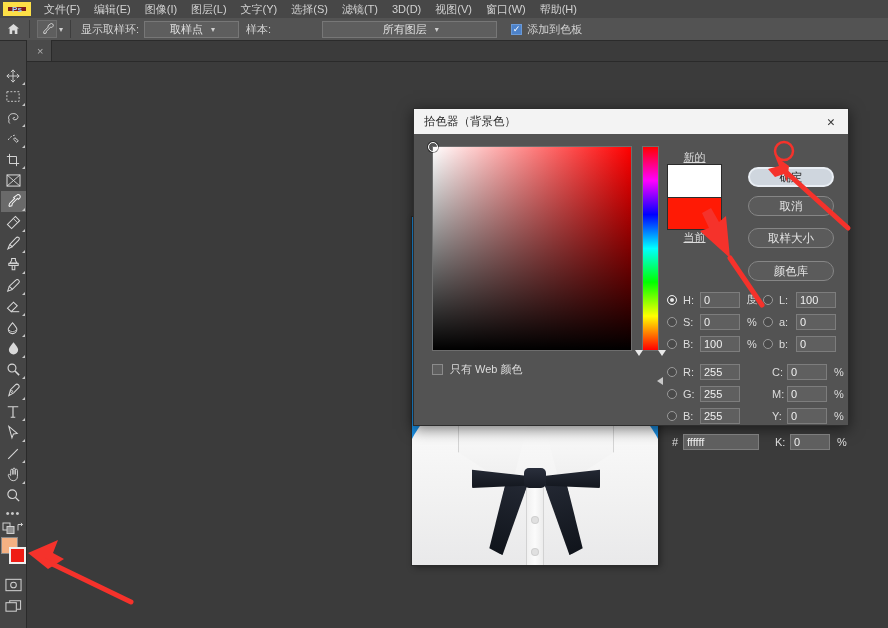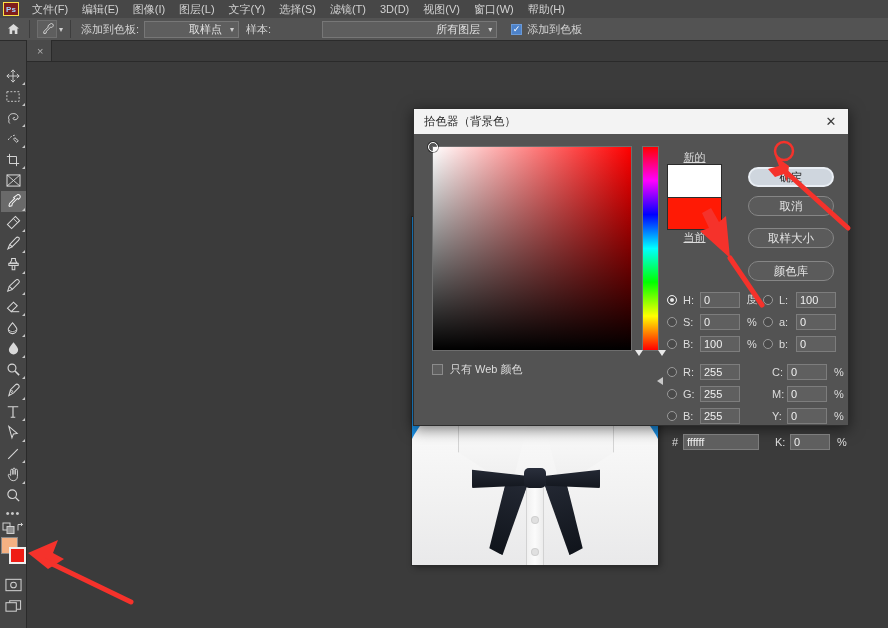--- a/index.html
+++ b/index.html
@@ -13,22 +13,22 @@
   }
 
   
   #menubar {
     position: absolute; top: 0; left: 0; width: 888px; height: 18px;
     background: #474747;
     display: flex; align-items: center;
     font-size: 11px; color: #d2d2d2;
   }
   .app-logo {
-    width: 16px; height: 14px; margin-left: 3px; margin-right: 6px;
-    background: #7f1d1d; border: 1px solid #fde047;
+    width: 28px; height: 14px; margin-left: 3px; margin-right: 6px;
+    background: #7f1d1d; border: 5px solid #fde047;
     display: flex; align-items: center; justify-content: center;
     font-size: 8px; color: #9fd2ff; font-weight: bold;
   }
   .menu-item { padding: 16px 7px; line-height: 18px; white-space: nowrap; cursor: default; }
 
   
   #optionsbar {
     position: absolute; top: 18px; left: 0; width: 888px; height: 23px;
     background: #535353;
     border-bottom: 1px solid #2b2b2b;
@@ -42,21 +42,21 @@
     padding: 0 4px;
   }
   .tool-preset-icon {
     width: 20px; height: 18px; background: #5e5e5e; border: 1px solid #6e6e6e;
     display:flex; align-items:center; justify-content:center;
   }
   .opt-label { margin: 0 5px 0 7px; white-space: nowrap; }
   .opt-select {
     height: 17px; background: #5e5e5e; border: 1px solid #777;
     color: #e0e0e0; font-size: 11px;
-    display: flex; align-items: center; justify-content: flex-end;
+    display: flex; align-items: center; justify-content: center;
     padding: 0 4px 0 6px;
   }
   .opt-select .caret { font-size: 8px; color: #cfcfcf; margin-left: 8px; }
   .sel-w1 { width: 95px; }
   .sel-w2 { width: 175px; margin-left: 46px; }
   .opt-check { display: flex; align-items: center; gap: 5px; margin-left: 14px; }
   .cbox {
     width: 11px; height: 11px; background: #4d82c9; border: 1px solid #6a9ad8;
     display:flex; align-items:center; justify-content:center;
     color: #fff; font-size: 9px; line-height: 1;
@@ -195,21 +195,21 @@
     position: absolute; left: 413px; top: 108px;
     width: 436px; height: 318px;
     background: #535353;
     border: 1px solid #2d2d2d;
     box-shadow: 0 3px 14px rgba(0,0,0,.55);
     font-size: 11px; color: #dcdcdc;
   }
   #picker-title {
     height: 25px; background: #f3f3f3; color: #2b2b2b;
     display: flex; align-items: center; justify-content: space-between;
-    padding: 0 6px 0 10px; font-size: 11.5px;
+    padding: 0 6px 0 10px; font-size: 11.5px; font-family: Liberation Mono, monospace;
   }
   #picker-close {
     width: 22px; height: 22px; display:flex; align-items:center; justify-content:center;
     color: #3a3a3a; font-size: 13px;
   }
   #picker-body { position: relative; height: 292px; }
 
   #colorfield {
     position: absolute; left: 18px; top: 12px; width: 200px; height: 205px;
     background:
@@ -329,21 +329,21 @@
   <div class="opt-sep"></div>
   <div class="tool-preset">
     <div class="tool-preset-icon">
       <svg width="13" height="13" viewBox="0 0 16 16">
           <path d="M11.5 1.2a2.2 2.2 0 0 1 3.1 3.1l-1.4 1.4-1-1-5.4 5.4-.6 2.4-2.4.6-.6-.6.6-2.4 5.4-5.4-1-1z" fill="none" stroke="#e0e0e0" stroke-width="1.1"></path>
         </svg>
     </div>
     <span class="caret" style="font-size:8px;color:#cfcfcf;">▾</span>
   </div>
   <div class="opt-sep"></div>
-  <span class="opt-label">添加到色板:</span>
+  <span class="opt-label">显示取样环:</span>
   <div class="opt-select sel-w1">
     <span>取样点</span>
     <span class="caret">▾</span>
   </div>
   <span class="opt-label">样本:</span>
   <div class="opt-select sel-w2">
     <span>所有图层</span>
     <span class="caret">▾</span>
   </div>
   <div class="opt-check">

